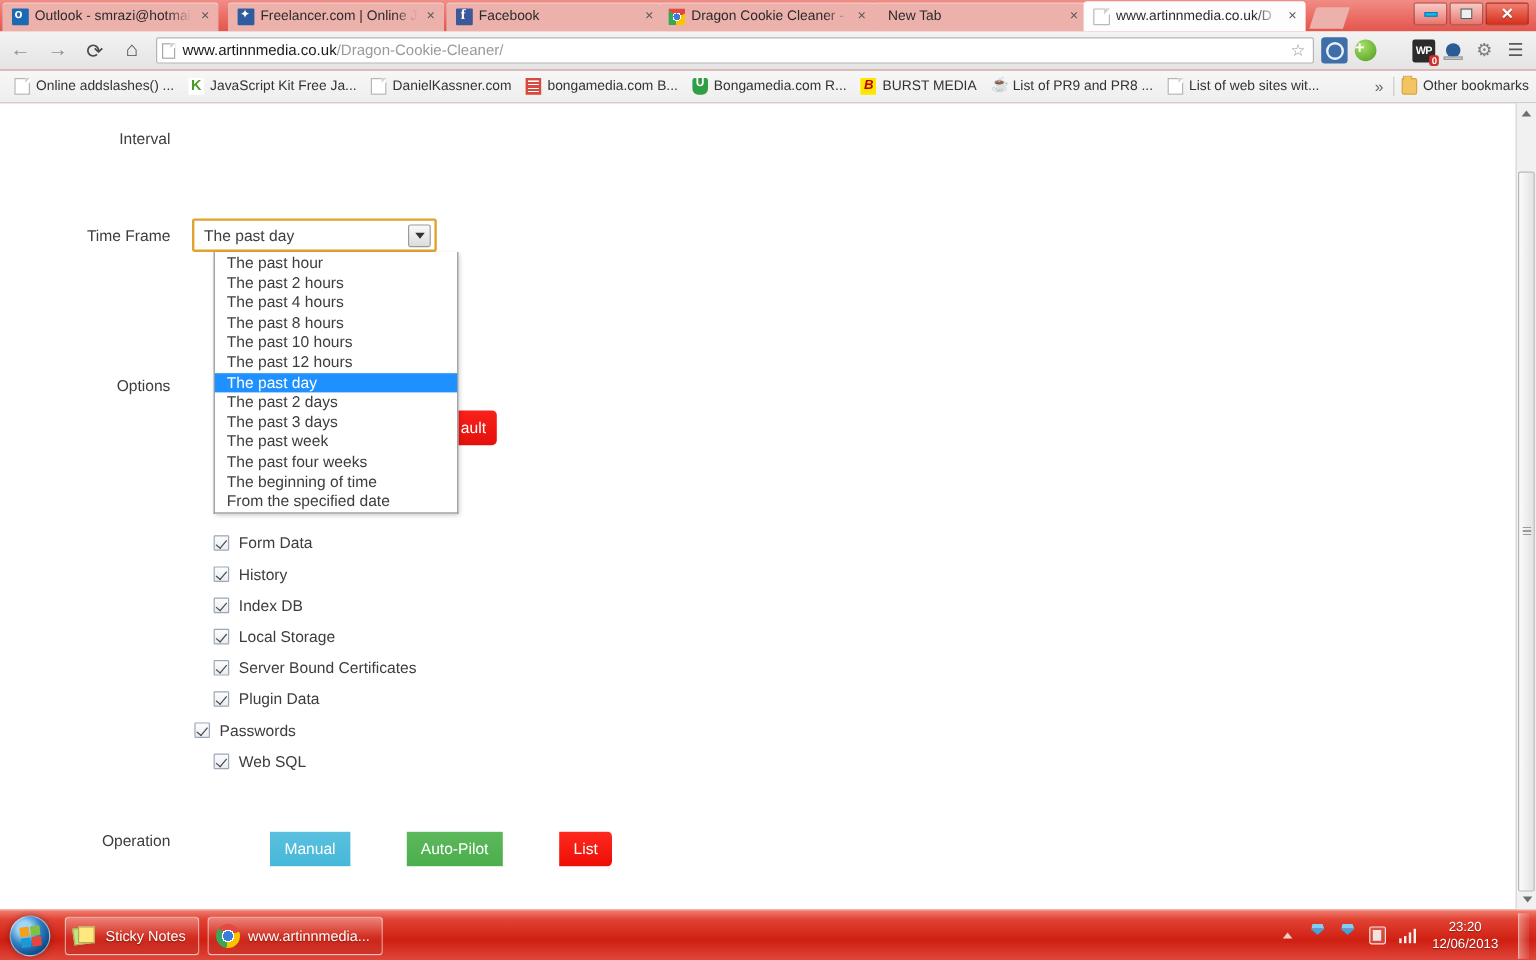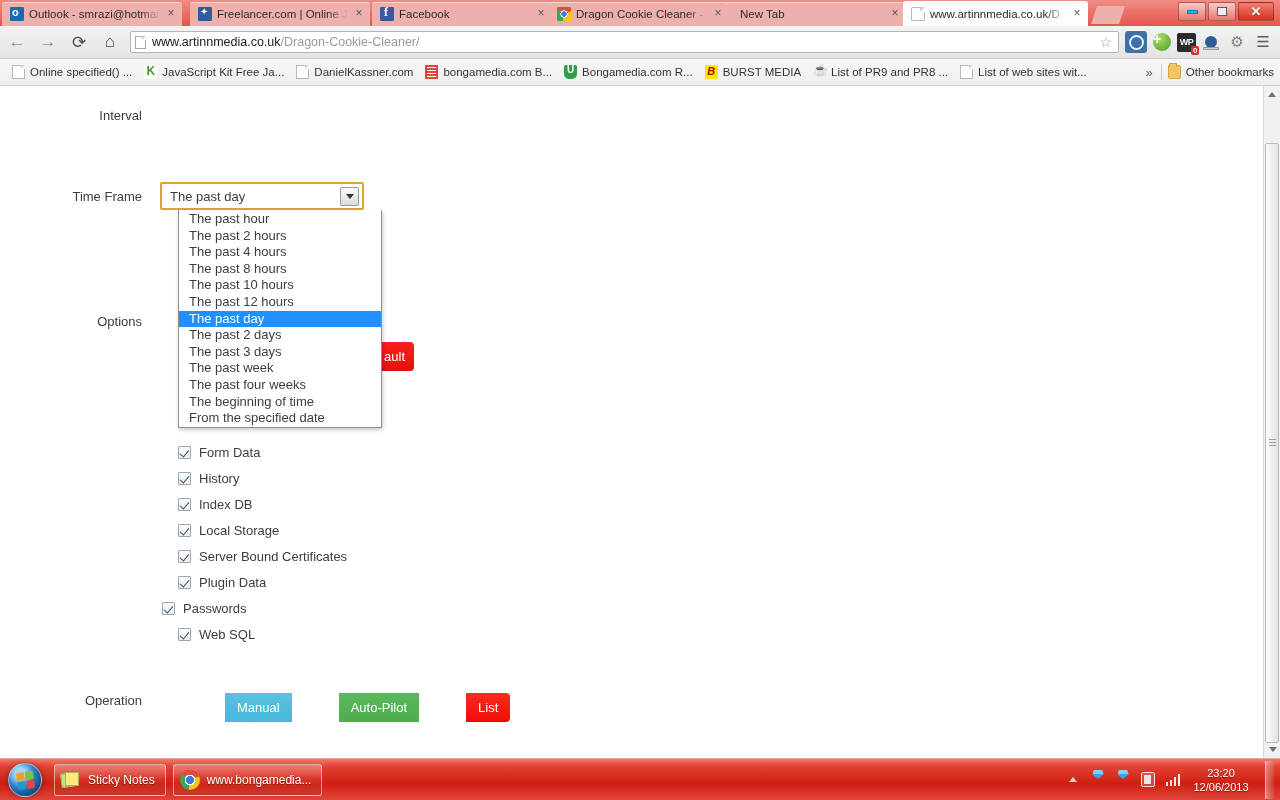--- a/index.html
+++ b/index.html
@@ -115,21 +115,21 @@
   .omnibox .urltext { font-size:12.5px; color:#9a9a9a; white-space:nowrap; }
   .omnibox .urltext b { color:#1a1a1a; font-weight:normal; }
   .omnibox .star {
     margin-left:auto; color:#9a9a9a; font-size:14px; padding-right:2px;
   }
   .extbar { display:flex; align-items:center; gap:4px; padding-right:6px; }
   .ext { width:22px;height:22px;display:flex;align-items:center;justify-content:center;position:relative;font-size:11px;border-radius:2px;}
   .ext-blue { background:#3f6fa8; border-radius:3px; }
   .ext-blue:after{content:"";width:11px;height:11px;border-radius:50%;border:2px solid #e7f0fa;display:block;}
   .ext-plus { width:18px;height:18px;border-radius:50%;background:radial-gradient(circle at 35% 30%, #a8e06a, #4f9a1e); color:#fff; font-weight:bold; font-size:14px; line-height:13px;}
-  .ext-wp { background:#2b2b2b; color:#fff; font-weight:bold; font-size:9px; letter-spacing:-.5px; width:19px;height:19px;}
+  .ext-wp { background:#2b2b2b; color:#fff; font-weight:bold; font-size:9px; letter-spacing:-.5px; width:19px;height:19px;margin-left:24px;}
   .ext-wp .badge{position:absolute;right:-3px;bottom:-3px;background:#d03027;color:#fff;font-size:8px;line-height:9px;padding:0 2px;border-radius:2px;}
   .ext-avatar { }
   .ext-avatar .head{width:12px;height:12px;border-radius:50%;background:#2a5c96;display:block;}
   .ext-avatar .base{position:absolute;bottom:3px;left:3px;width:16px;height:3px;background:#cfcfcf;border:1px solid #9a9a9a;}
   .ext-gear { color:#7d7d7d; font-size:15px; }
   .ext-menu { color:#5a5a5a; font-size:15px; }
 
   
   .bookmarkbar {
     position:absolute; left:0; top:59px; width:1280px; height:27px;
@@ -408,21 +408,21 @@
           <span class="base"></span>
         </div>
       <div class="ext ext-gear">⚙</div>
       <div class="ext ext-menu">☰</div>
     </div>
   </div>
 
   <div class="bookmarkbar">
     <div class="bm">
       <span class="bmicon bm-page"></span>
-      <span>Online specified() ...</span>
+      <span>Online addslashes() ...</span>
     </div>
     <div class="bm">
       <span class="bmicon bm-jskit">K</span>
       <span>JavaScript Kit Free Ja...</span>
     </div>
     <div class="bm">
       <span class="bmicon bm-page"></span>
       <span>DanielKassner.com</span>
     </div>
     <div class="bm">
@@ -560,21 +560,21 @@
 
     <div class="taskitem">
       <span class="ticon ic-sticky">
           <b></b>
           <i></i>
         </span>
       <span>Sticky Notes</span>
     </div>
     <div class="taskitem">
       <span class="ticon ic-chrome"></span>
-      <span>www.bongamedia...</span>
+      <span>www.artinnmedia...</span>
     </div>
 
     <div class="tray">
       <div class="tbtn">
           <span class="chev"></span>
         </div>
       <div class="tbtn">
           <span class="gem"></span>
         </div>
       <div class="tbtn">

